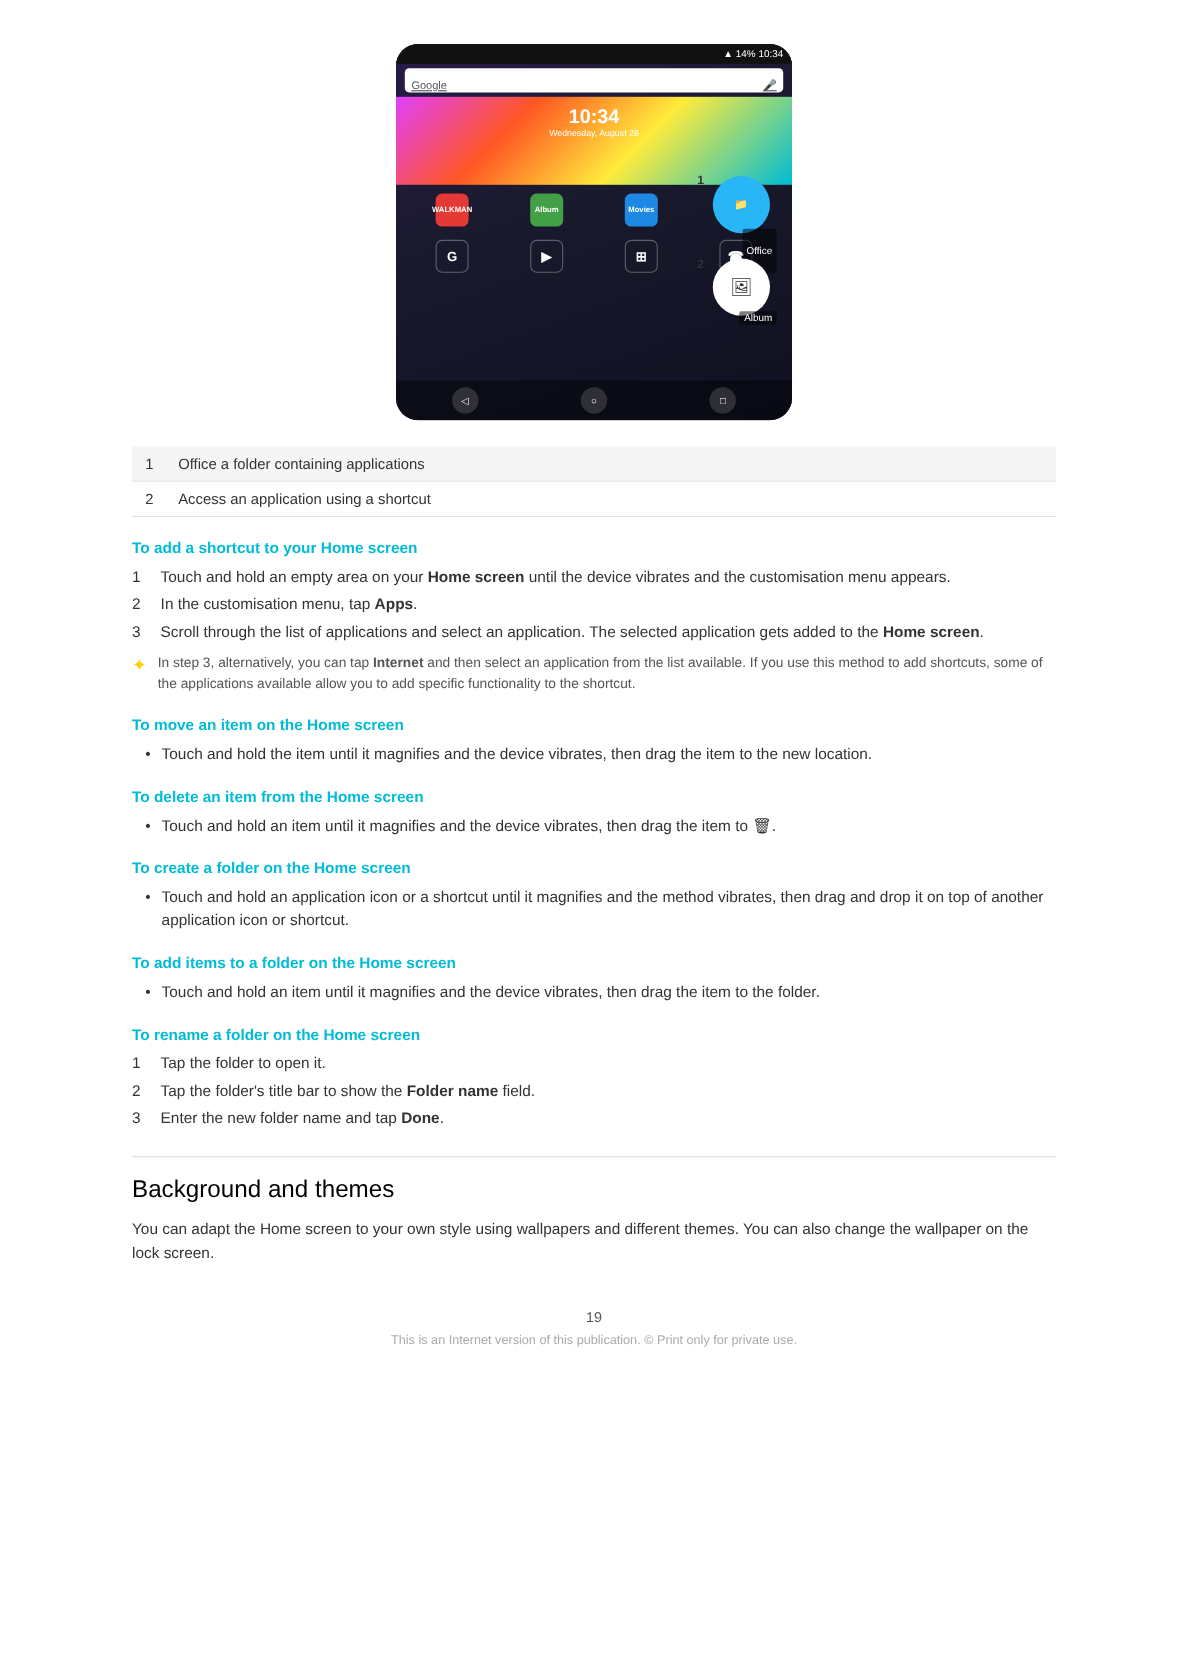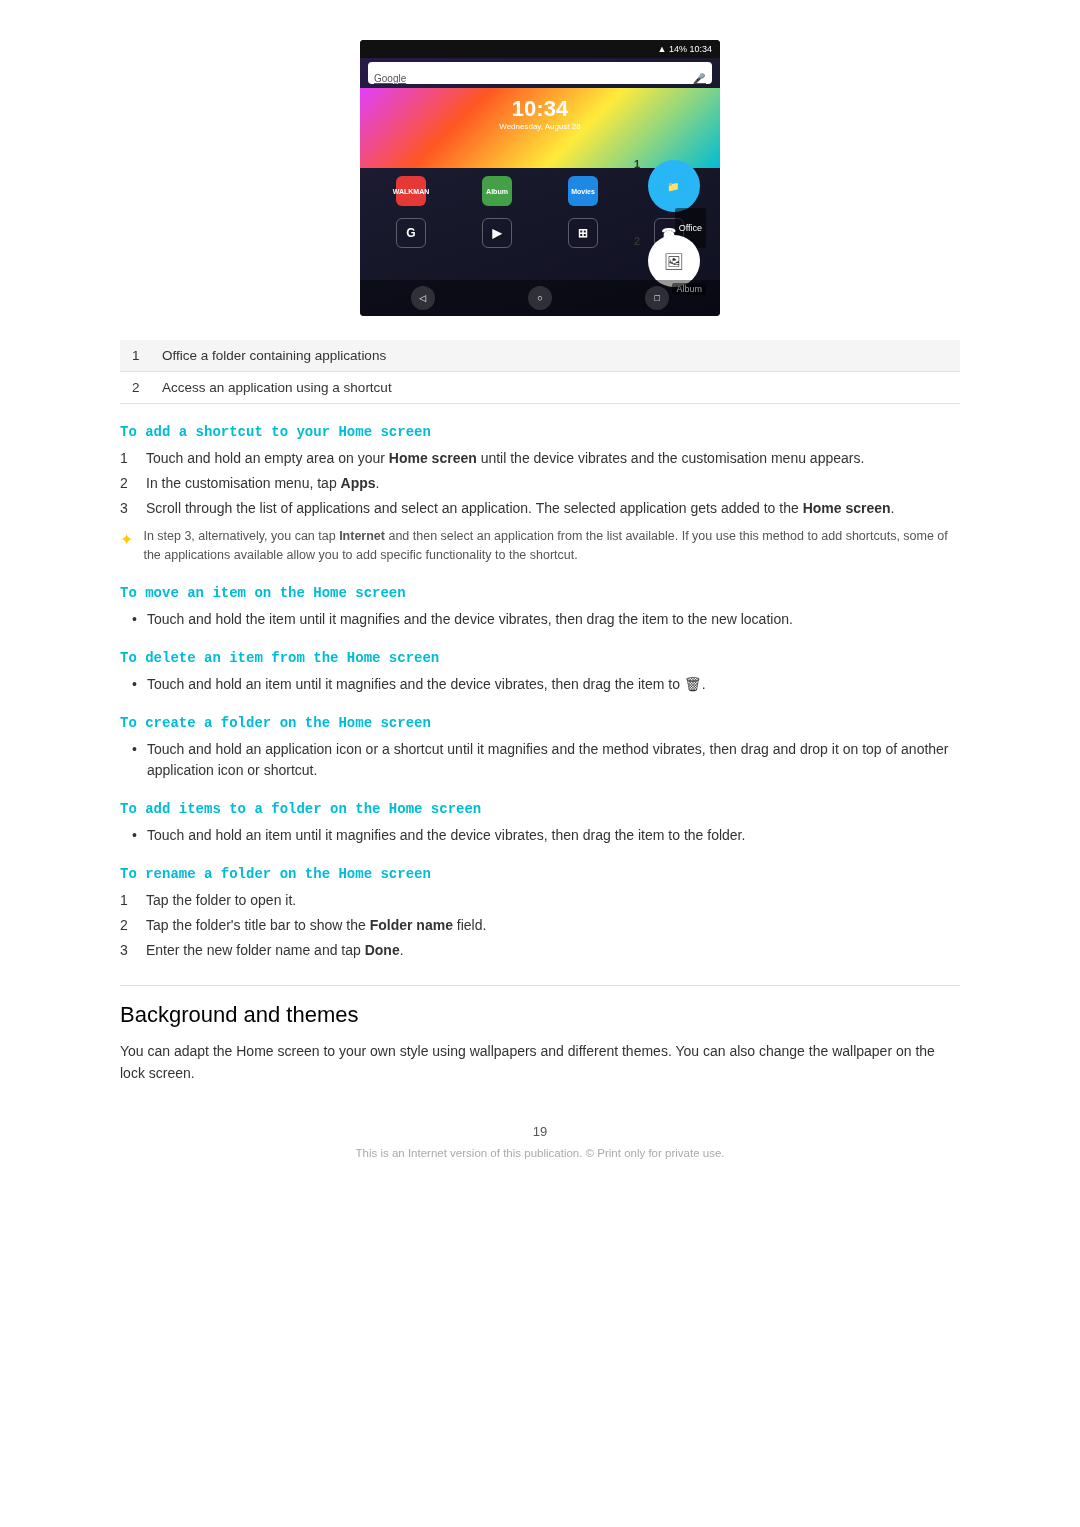--- a/index.html
+++ b/index.html
@@ -17,23 +17,23 @@
       min-height: 1527px;
       padding: 40px 120px 80px 120px;
       display: flex;
       flex-direction: column;
       align-items: center;
     }
 
     
     .phone-screenshot {
       width: 360px;
-      height: 276px;
+      height: 342px;
       background: #737373;
-      border-radius: 4px;
+      border-radius: 20px;
       overflow: hidden;
       position: relative;
       margin-bottom: 24px;
       flex-shrink: 0;
     }
     .phone-screenshot-inner {
       width: 100%;
       height: 100%;
       background: linear-gradient(160deg, #2a1a4a 0%, #1a1a2e 40%, #0f1020 100%);
       position: relative;
@@ -71,21 +71,21 @@
     
     .clock-area {
       position: absolute;
       top: 8px;
       left: 50%;
       transform: translateX(-50%);
       text-align: center;
       color: #fff;
     }
     .clock-time {
-      font-size: 22px;
+      font-size: 18px;
       font-weight: bold;
     }
     .clock-date {
       font-size: 8px;
     }
     
     .app-row {
       display: flex;
       justify-content: space-around;
       padding: 4px 8px;
@@ -214,21 +214,20 @@
     .table-text {
       color: #333;
     }
 
     
     .section-heading {
       color: #00bcd4;
       font-size: 14px;
       font-weight: bold;
       margin: 20px 0 8px 0;
-      font-family: Liberation Mono, monospace;
     }
 
     
     .numbered-list {
       list-style: none;
       margin-bottom: 8px;
     }
     .numbered-list li {
       display: flex;
       gap: 10px;

